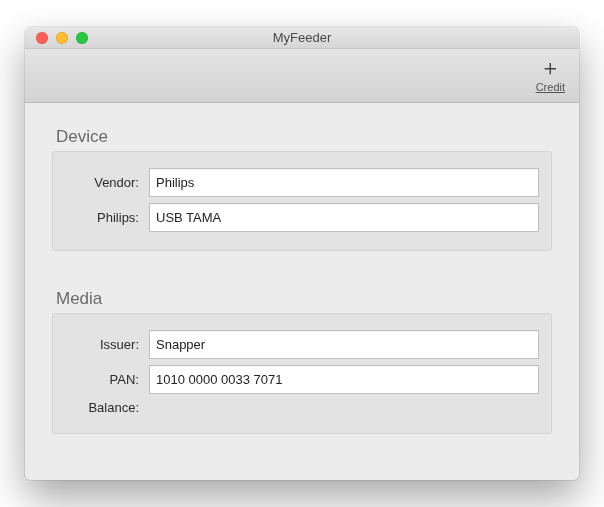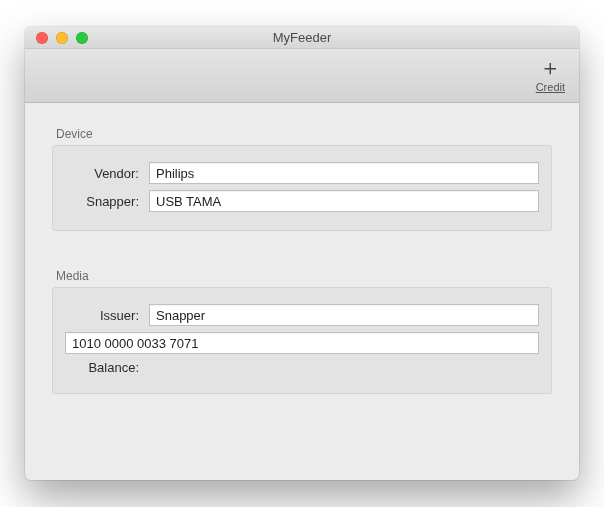--- a/index.html
+++ b/index.html
@@ -66,21 +66,21 @@
       color: #444;
     }
     .toolbar-item .glyph { font-size: 22px; line-height: 22px; font-weight: 300; }
     .toolbar-item .label { font-size: 11px; color: #555; text-decoration: underline; }
     .content {
       flex: 1;
       padding: 14px 27px 20px 27px;
       overflow: auto;
     }
     .section-title {
-      font-size: 12px;
+      font-size: 17px;
       color: #6b6b6b;
       margin: 10px 0 4px 4px;
     }
     .group {
       background: #e3e3e3;
       border: 1px solid #d3d3d3;
       border-radius: 3px;
       padding: 10px 12px 12px 12px;
     }
     .row {
@@ -90,21 +90,21 @@
     }
     .row-label {
       width: 84px;
       text-align: right;
       font-size: 13px;
       color: #2b2b2b;
       padding-right: 10px;
     }
     .row-input {
       flex: 1;
-      height: 22px;
+      height: 29px;
       border: 1px solid #bfbfbf;
       background: #ffffff;
       font-size: 13px;
       padding: 0 6px;
       color: #222;
       outline: none;
       box-shadow: inset 0 1px 0 rgba(0,0,0,0.04);
     }
     .gap { height: 28px; }
   </style>
@@ -129,34 +129,35 @@
   </div>
 
   <div class="content">
     <div class="section-title">Device</div>
     <div class="group">
       <div class="row">
         <div class="row-label">Vendor:</div>
         <input class="row-input" value="Philips" style="">
       </div>
       <div class="row">
-        <div class="row-label">Snapper:</div>
+        <div class="row-label">Philips:</div>
         <input class="row-input" value="USB TAMA" style="">
       </div>
     </div>
 
     <div class="gap"></div>
 
     <div class="section-title">Media</div>
     <div class="group">
       <div class="row">
         <div class="row-label">Issuer:</div>
         <input class="row-input" value="Snapper" style="">
       </div>
       <div class="row">
+        <div class="row-label">PAN:</div>
         <input class="row-input" value="1010 0000 0033 7071" style="">
       </div>
       <div class="row">
         <div class="row-label">Balance:</div>
       </div>
     </div>
   </div>
 </div>
 
 </body></html>

